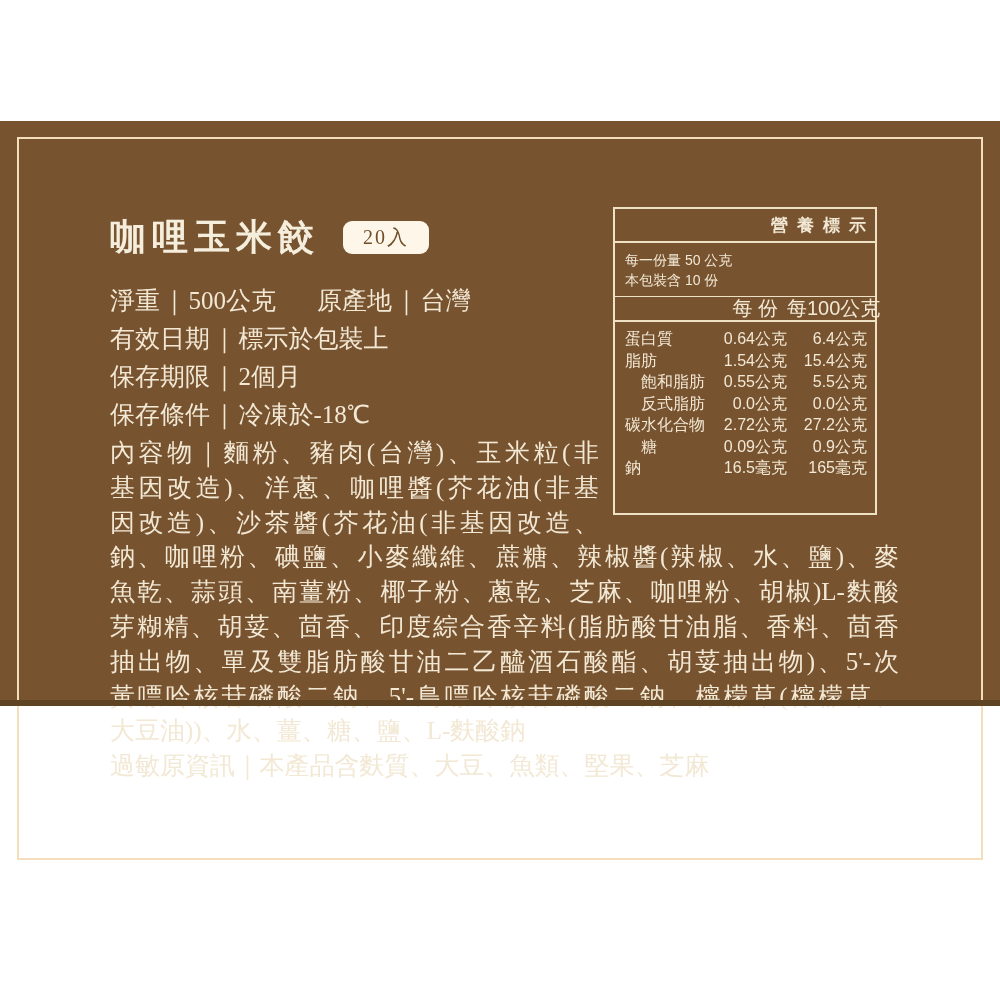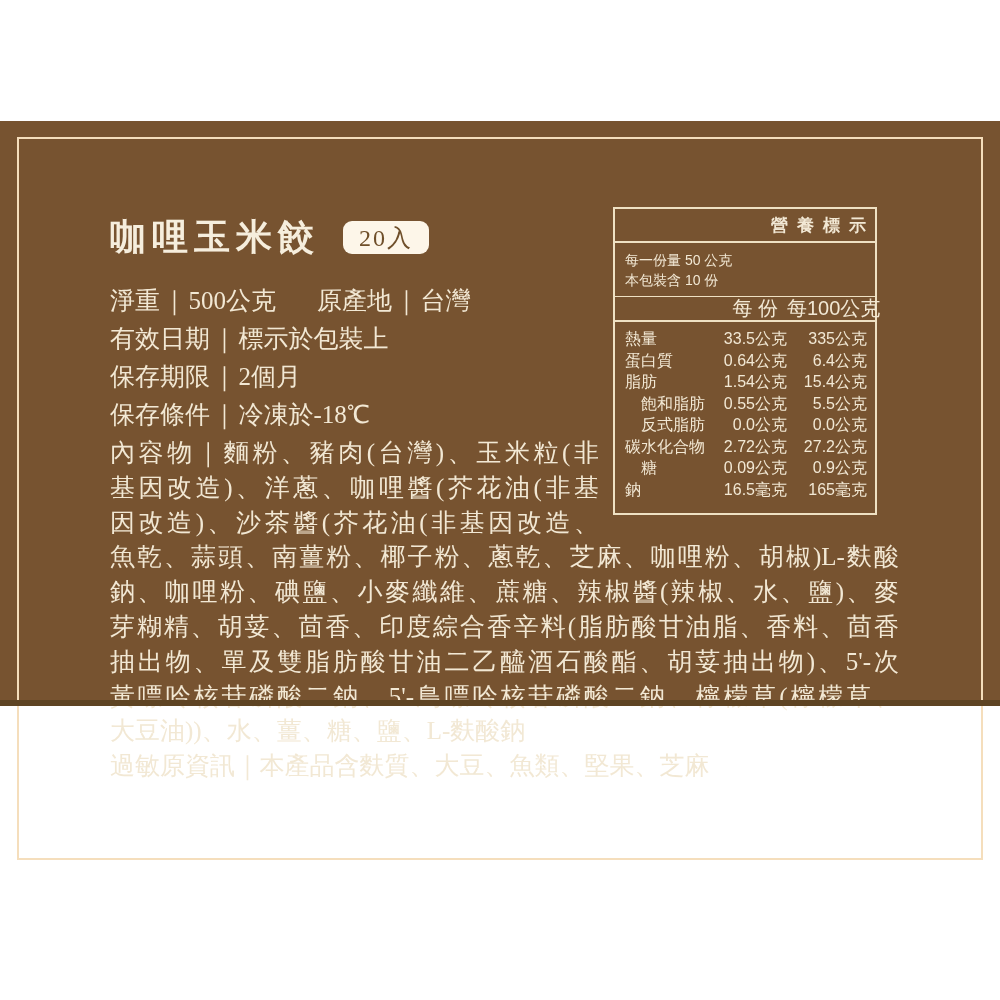--- a/index.html
+++ b/index.html
@@ -10,21 +10,21 @@
   html,body{margin:0;padding:0;width:1000px;height:1000px;overflow:hidden;
     background:var(--page_bg);font-family:"Liberation Serif",serif;}
   .panel{position:absolute;top:121px;left:0;width:1000px;height:585px;background:var(--panel);}
   .panel-shadow{position:absolute;left:0;bottom:0;width:100%;height:6px;background:var(--panel_edge);}
   .inner-border{position:absolute;left:17px;top:16px;width:966px;height:723px;
     box-sizing:border-box;border:2px solid var(--border_line);}
 
   .title-row{position:absolute;left:110px;top:92px;display:flex;align-items:center;gap:23px;}
   .product-title{font-size:36px;font-weight:bold;letter-spacing:6px;color:var(--title_cream);white-space:nowrap;}
   .badge{box-sizing:border-box;min-width:86px;height:33px;padding:0 10px;border-radius:9px;
-    background:var(--badge_bg);color:var(--badge_text);font-size:24px;
+    background:var(--badge_bg);color:var(--badge_text);font-size:20px;
     display:flex;align-items:center;justify-content:center;letter-spacing:2px;}
 
   .info-block{position:absolute;left:110px;top:161px;color:var(--text_cream);font-size:25px;}
   .info-row{height:38px;line-height:38px;white-space:nowrap;}
   .sep{margin:0 2px;}
   .pair2{margin-left:41px;}
 
   .ingredients{position:absolute;left:110px;top:315px;color:var(--text_cream);font-size:25px;}
   .ing-line{height:34.8px;line-height:34.8px;white-space:nowrap;}
   .ing-line.narrow{width:489px;text-align:justify;text-align-last:justify;}
@@ -72,22 +72,22 @@
     </div>
     <div class="info-row">
       <span>保存條件</span><span class="sep">｜</span><span>冷凍於-18℃</span>
     </div>
   </div>
 
   <div class="ingredients">
     <div class="ing-line narrow">內容物｜麵粉、豬肉(台灣)、玉米粒(非</div>
     <div class="ing-line narrow">基因改造)、洋蔥、咖哩醬(芥花油(非基</div>
     <div class="ing-line narrow">因改造)、沙茶醬(芥花油(非基因改造、</div>
+    <div class="ing-line wide">鈉、咖哩粉、碘鹽、小麥纖維、蔗糖、辣椒醬(辣椒、水、鹽)、麥</div>
     <div class="ing-line wide">魚乾、蒜頭、南薑粉、椰子粉、蔥乾、芝麻、咖哩粉、胡椒)L-麩酸</div>
-    <div class="ing-line wide">鈉、咖哩粉、碘鹽、小麥纖維、蔗糖、辣椒醬(辣椒、水、鹽)、麥</div>
     <div class="ing-line wide">芽糊精、胡荽、茴香、印度綜合香辛料(脂肪酸甘油脂、香料、茴香</div>
     <div class="ing-line wide">抽出物、單及雙脂肪酸甘油二乙醯酒石酸酯、胡荽抽出物)、5'-次</div>
     <div class="ing-line wide">黃嘌呤核苷磷酸二鈉、5'-鳥嘌呤核苷磷酸二鈉、檸檬草(檸檬草、</div>
     <div class="ing-line">大豆油))、水、薑、糖、鹽、L-麩酸鈉</div>
     <div class="ing-line">過敏原資訊｜本產品含麩質、大豆、魚類、堅果、芝麻</div>
   </div>
 
   <div class="nbox">
     <div class="nbox-title">營養標示</div>
     <div class="nline"></div>
@@ -96,25 +96,20 @@
       <div>本包裝含 10 份</div>
     </div>
     <div class="nline thin"></div>
     <div class="ncols">
       <span class="spacer"></span>
       <span class="h1">每 份</span>
       <span class="h2">每100公克</span>
     </div>
     <div class="nline"></div>
     <div class="nrows">
-      <div class="nrow">
-        <span class="lbl">熱量</span>
-        <span class="v1">33.5公克</span>
-        <span class="v2">335公克</span>
-      </div>
       <div class="nrow">
         <span class="lbl">蛋白質</span>
         <span class="v1">0.64公克</span>
         <span class="v2">6.4公克</span>
       </div>
       <div class="nrow">
         <span class="lbl">脂肪</span>
         <span class="v1">1.54公克</span>
         <span class="v2">15.4公克</span>
       </div>

